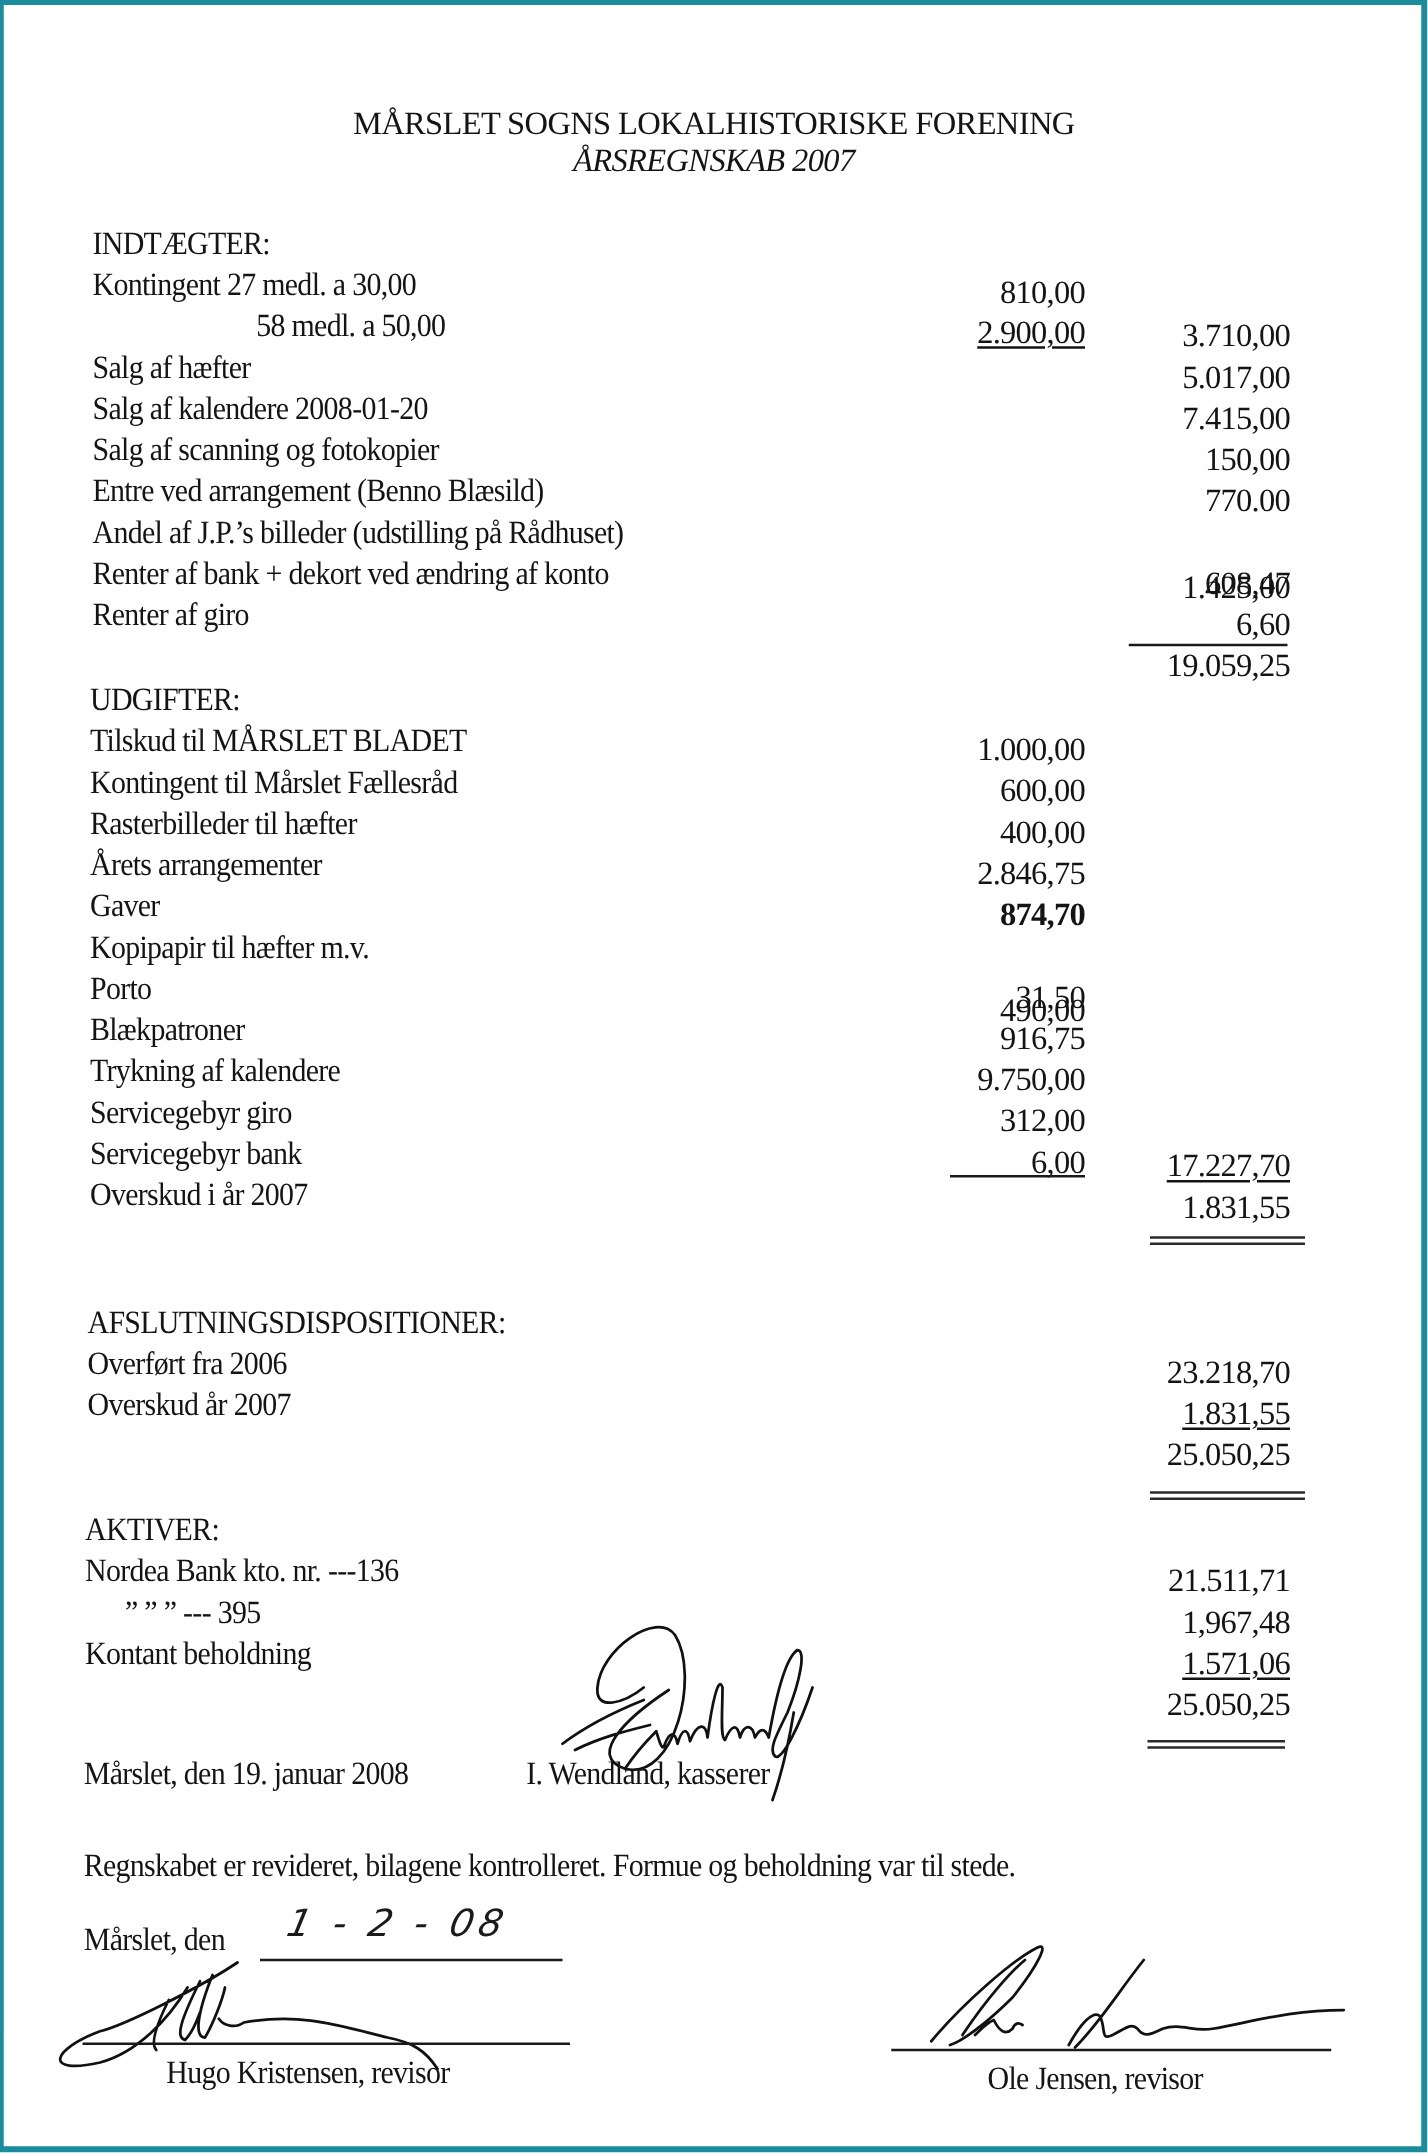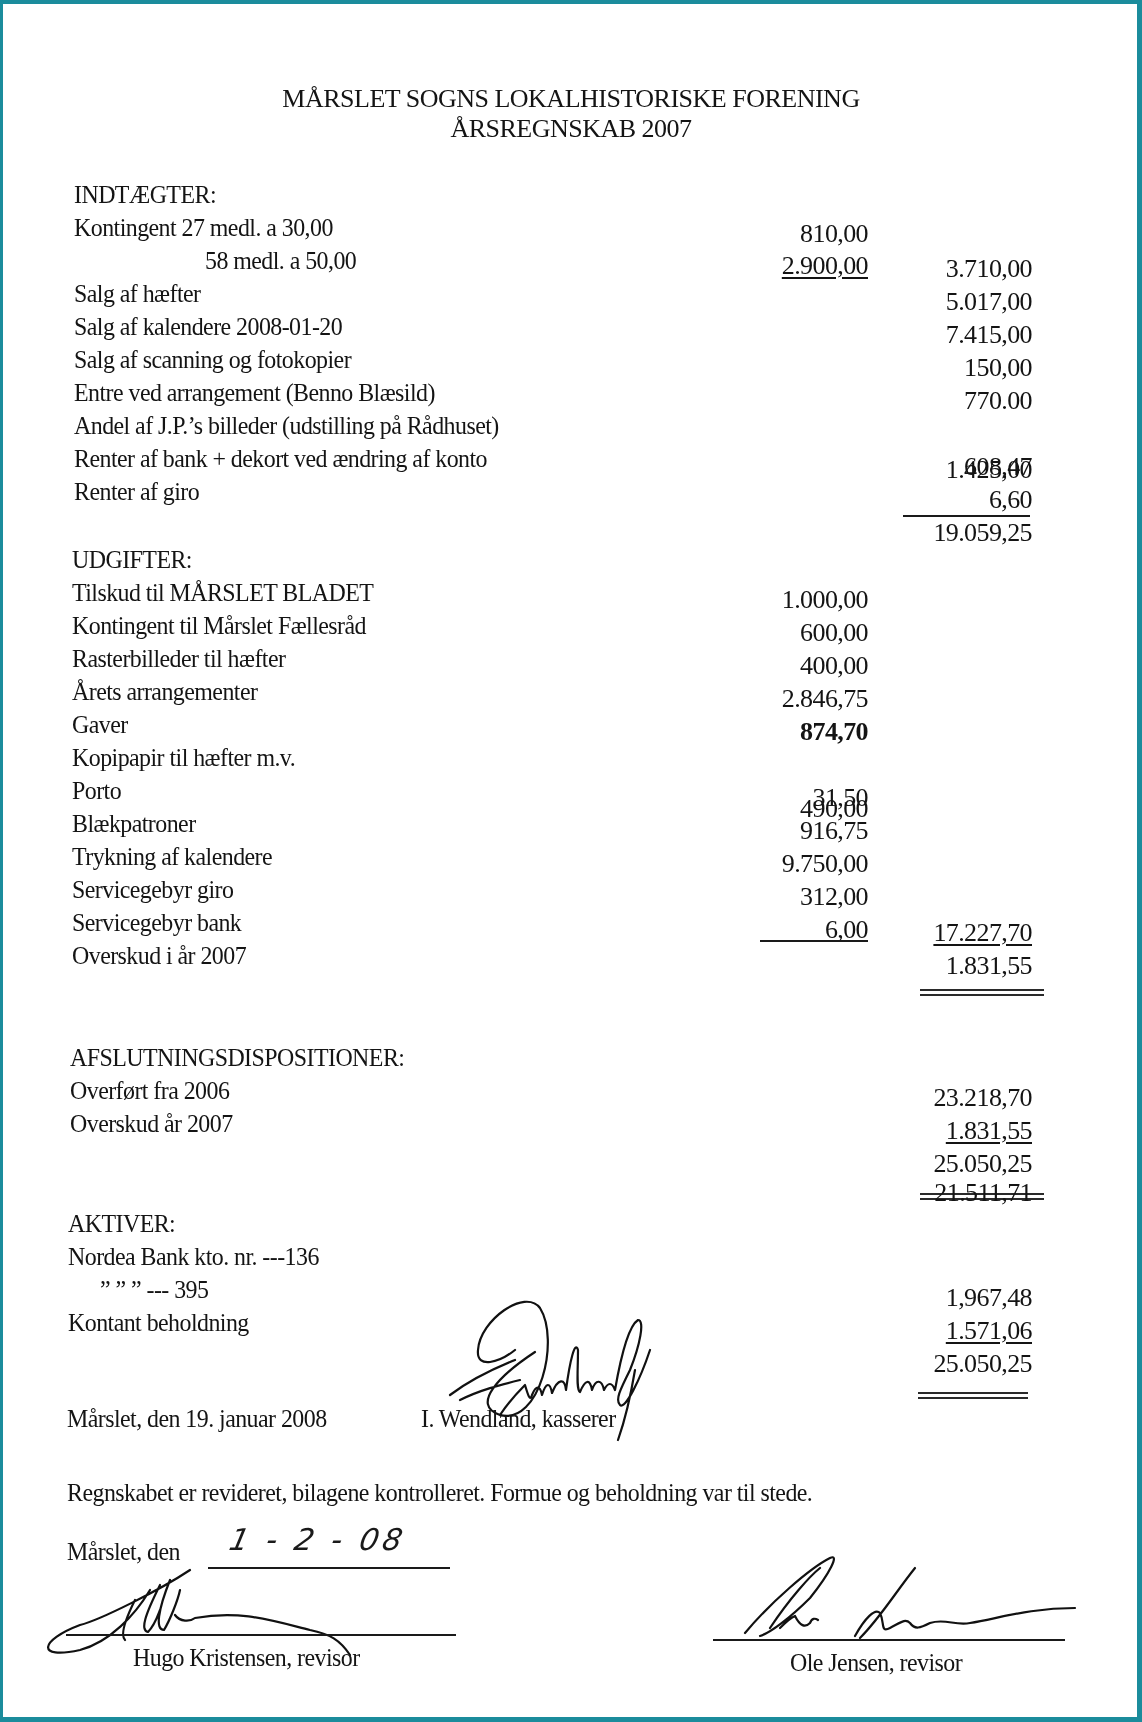--- a/index.html
+++ b/index.html
@@ -28,21 +28,21 @@
   .hand { position: absolute; font-family: "DejaVu Sans", sans-serif; font-style: italic; font-size: 30px; transform: skewX(-12deg); color: #1a1a1a; letter-spacing: 4px; }
   svg.sig { position: absolute; overflow: visible; }
   svg.sig path { fill: none; stroke: #111; stroke-width: 2.2; stroke-linecap: round; stroke-linejoin: round; }
 </style>
 </head>
 <body>
 
 <div class="frame"></div>
 
 <div class="title" style="top:84px;">MÅRSLET SOGNS LOKALHISTORISKE FORENING</div>
-<div class="title" style="top:114px;">ÅRSREGNSKAB 2007</div>
+<div class="title" style="top:114px;font-style:italic;">ÅRSREGNSKAB 2007</div>
 
 <div class="t" style="left:74px; top:180px;">INDTÆGTER:</div>
 
 <div class="t" style="left:74px; top:213px;">Kontingent 27 medl. a 30,00</div>
 <div class="num mid" style="top:219px;">810,00</div>
 
 <div class="t" style="left:205px; top:246px;">58 medl. a 50,00</div>
 <div class="num mid ul" style="top:251px;text-align:center;">2.900,00</div>
 <div class="num rgt" style="top:254px;">3.710,00</div>
 
@@ -113,21 +113,21 @@
 <div class="t" style="left:70px; top:1043px;">AFSLUTNINGSDISPOSITIONER:</div>
 <div class="t" style="left:70px; top:1076px;">Overført fra 2006</div>
 <div class="num rgt" style="top:1083px;">23.218,70</div>
 <div class="t" style="left:70px; top:1109px;">Overskud  år 2007</div>
 <div class="num rgt ul" style="top:1116px;">1.831,55</div>
 <div class="num rgt" style="top:1149px;">25.050,25</div>
 <div class="dbl" style="left:920px; width:124px; top:1193px;"></div>
 
 <div class="t" style="left:68px; top:1209px;">AKTIVER:</div>
 <div class="t" style="left:68px; top:1242px;">Nordea Bank  kto. nr. ---136</div>
-<div class="num rgt" style="top:1178px;">21.511,71</div>
+<div class="num rgt" style="top:1250px;">21.511,71</div>
 <div class="t" style="left:100px; top:1275px;">”        ”          ”      --- 395</div>
 <div class="num rgt" style="top:1283px;">1,967,48</div>
 <div class="t" style="left:68px; top:1308px;">Kontant beholdning</div>
 <div class="num rgt ul" style="top:1316px;">1.571,06</div>
 <div class="num rgt" style="top:1349px;">25.050,25</div>
 <div class="dbl" style="left:918px; width:110px; top:1392px;"></div>
 
 <svg class="sig" style="left:440px; top:1290px;" width="300" height="170">
   <path d="M95,62 C60,85 30,115 60,125 C100,135 120,50 100,18 C85,-2 40,30 38,60 C36,80 60,72 75,60 M20,110 C40,100 60,95 80,90 M10,105 C30,90 55,78 75,70 M60,125 C70,110 80,100 85,95 C88,105 90,112 92,105 C96,95 100,95 102,105 C106,92 110,92 112,103 C118,88 125,88 126,100 C130,70 135,50 138,60 C138,80 136,100 140,102 C145,90 150,88 152,100 C156,88 162,90 164,100 C168,92 172,92 175,100 C182,60 190,35 198,30 C205,30 200,55 190,80 C180,100 175,110 180,115 C185,120 200,90 210,60 M195,80 C190,110 185,130 178,150"></path>
 </svg>

